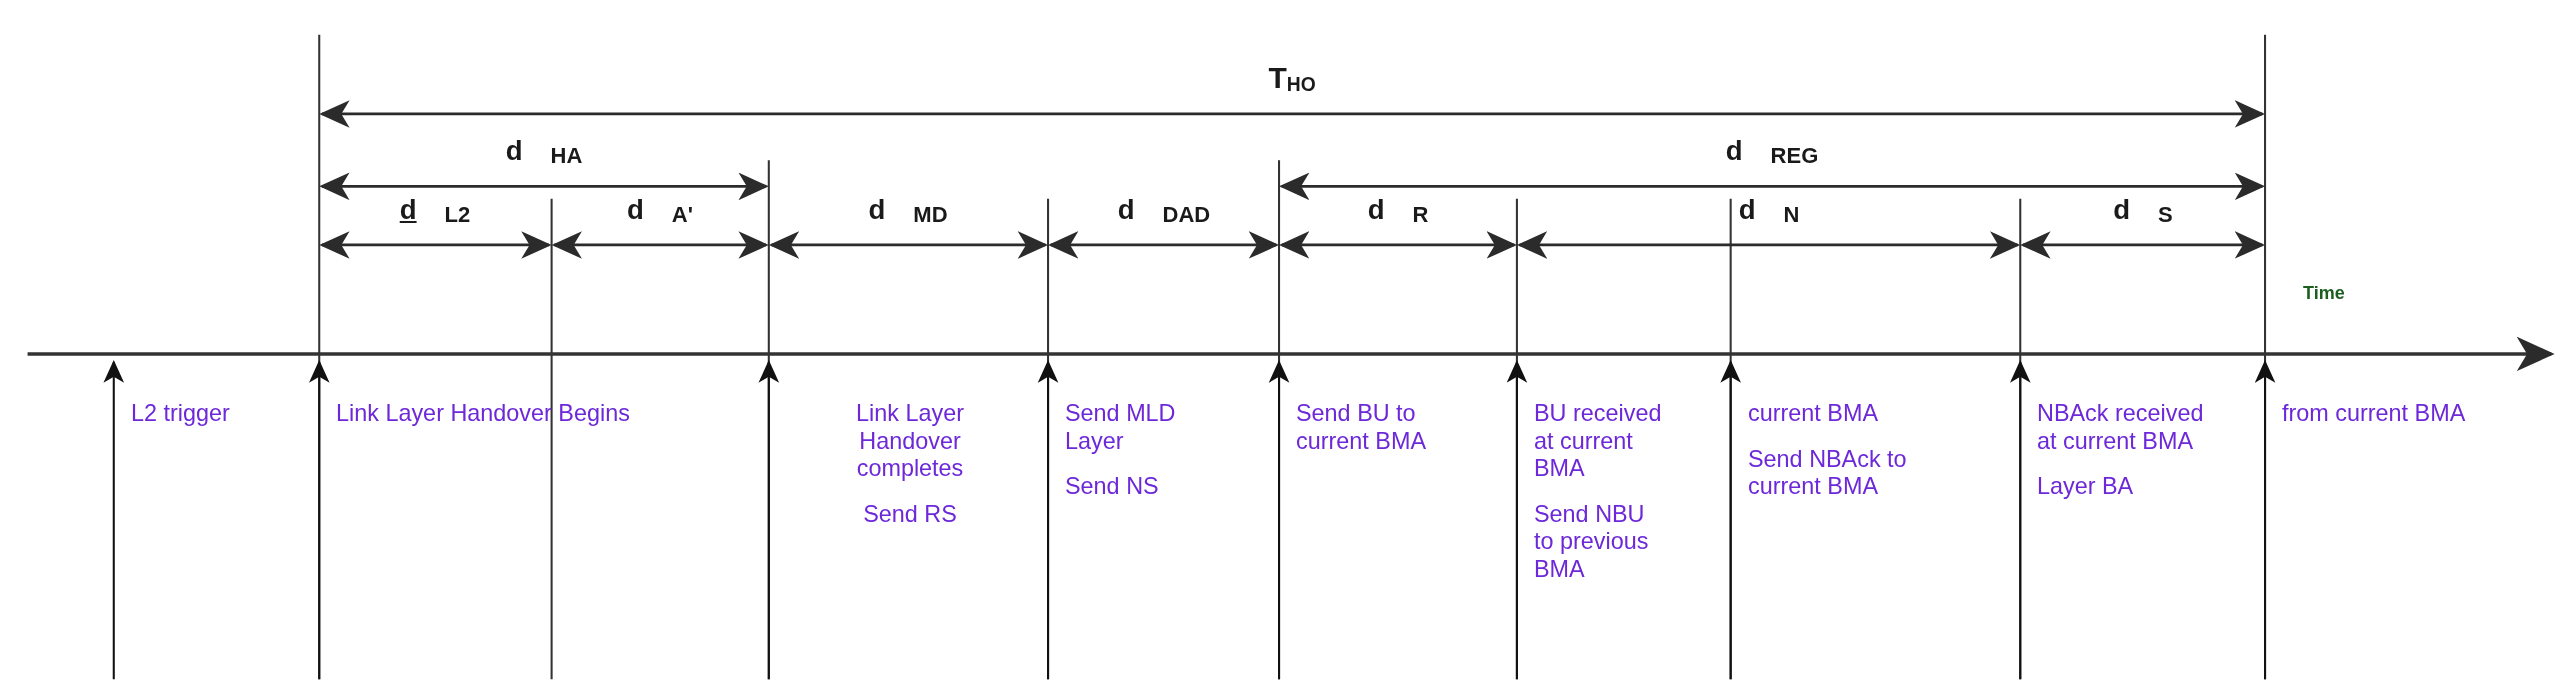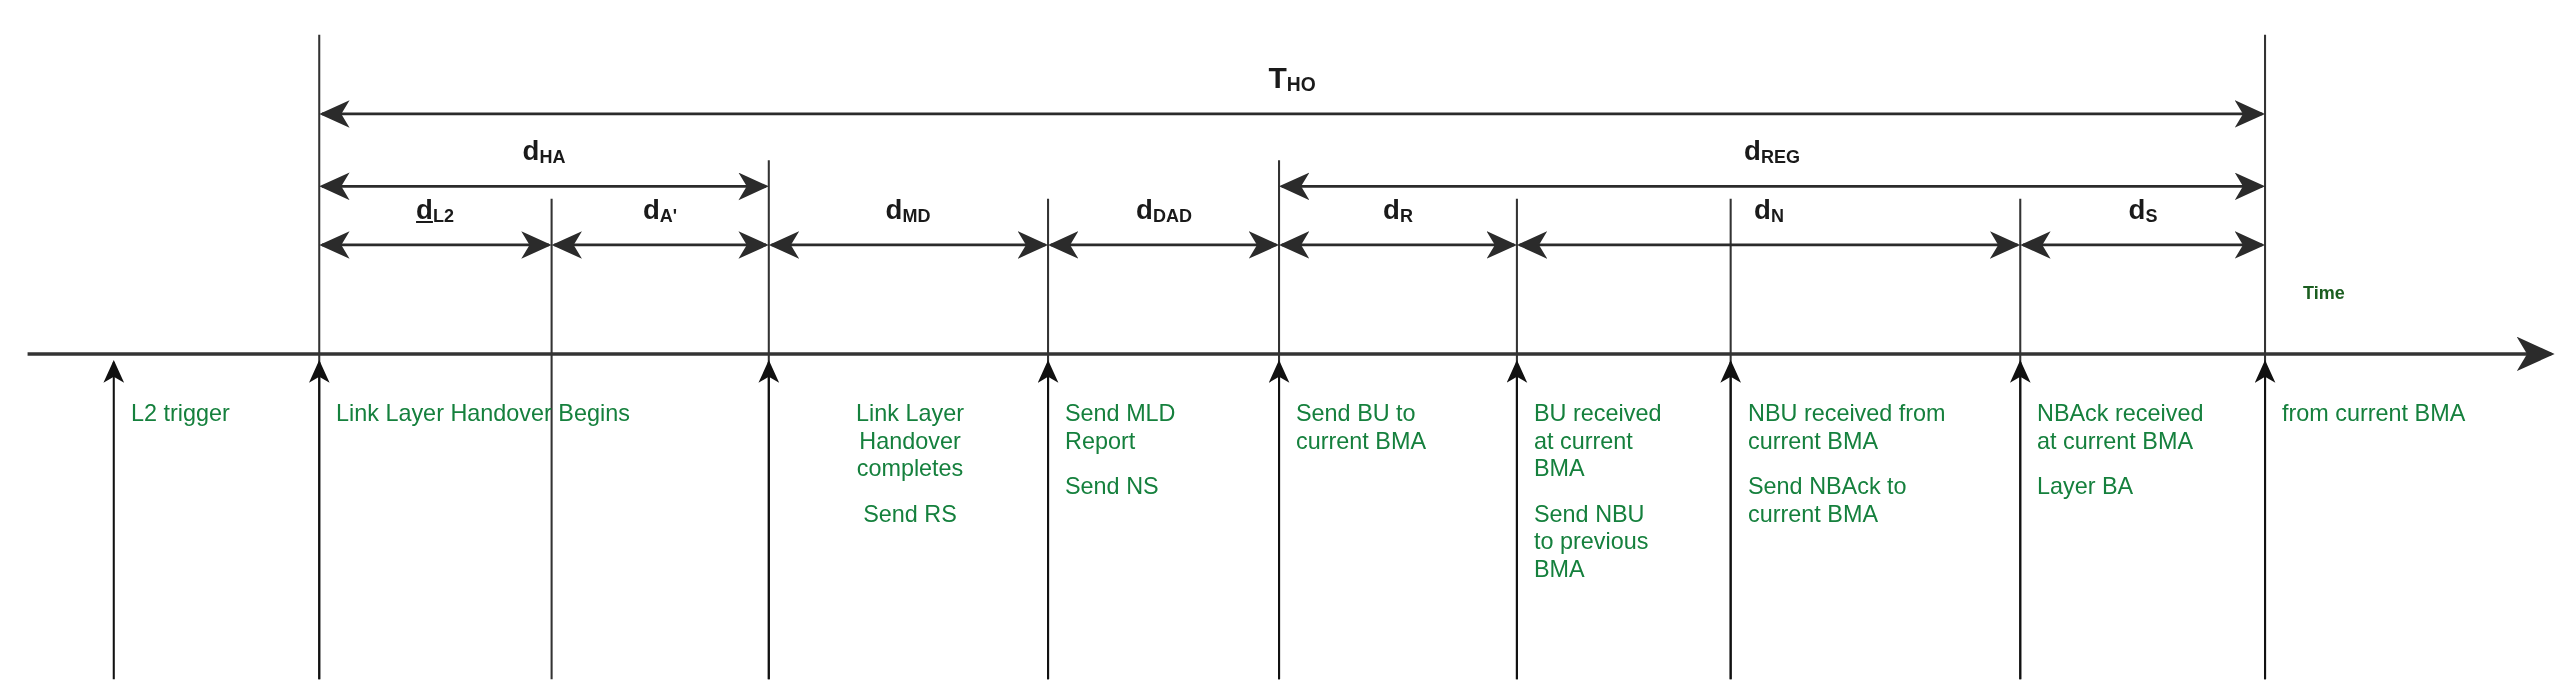--- a/index.html
+++ b/index.html
@@ -15,37 +15,37 @@
     color:#1a1a1a;
     font-family:"Liberation Sans", sans-serif;
     white-space:nowrap;
   }
   
   .dur{
     font-size:27.6px; font-weight:bold; letter-spacing:0px;
     transform:translateX(-50%);
     text-align:center;
   }
-  .dur .sub{font-size:18px; font-weight:bold; vertical-align:baseline; position:relative; top:2.8px;}
+  .dur .sub{font-size:22px; font-weight:bold; vertical-align:baseline; position:relative; top:2.8px;padding-left:28px;}
 
   .tho{
     font-size:30px; font-weight:bold;
     transform:translateX(-50%);
   }
   .tho .sub{font-size:19.3px; font-weight:bold; position:relative; top:3.4px;}
 
   .timelbl{
     font-size:18px; font-weight:bold; color:#1b5e20;
   }
 
   .event{
     position:absolute;
     font-size:23.4px;
     line-height:1.18;
-    color:#15803d;
+    color:#6d28d9;
     font-family:"Liberation Sans", sans-serif;
   }
   .event p{margin:0 0 0 0;}
   .event p.gap{margin-top:18px;}
 </style>
 </head>
 <body>
 
 <div id="stage">
   <svg id="svg-layer" xmlns="http://www.w3.org/2000/svg" viewBox="0 0 3736 990" width="2576" height="683">
@@ -119,37 +119,36 @@
         <p>Link Layer Handover Begins</p>
       </div>
       <div class="event" style="left: 786px; top: 400px; width: 248px; text-align: center;">
         <p>Link Layer</p>
         <p>Handover</p>
         <p>completes</p>
         <p class="gap">Send RS</p>
       </div>
       <div class="event" style="left: 1065px; top: 400px; width: 207px;">
         <p>Send MLD</p>
-        <p>Report</p>
+        <p>Layer</p>
         <p class="gap">Send NS</p>
       </div>
       <div class="event" style="left: 1296px; top: 400px; width: 214px;">
         <p>Send BU to</p>
         <p>current BMA</p>
       </div>
       <div class="event" style="left: 1534px; top: 400px; width: 193px;">
         <p>BU received</p>
         <p>at current</p>
         <p>BMA</p>
         <p class="gap">Send NBU</p>
         <p>to previous</p>
         <p>BMA</p>
       </div>
       <div class="event" style="left: 1748px; top: 400px; width: 269px;">
-        <p>NBU received from</p>
         <p>current BMA</p>
         <p class="gap">Send NBAck to</p>
         <p>current BMA</p>
       </div>
       <div class="event" style="left: 2037px; top: 400px; width: 224px;">
         <p>NBAck received</p>
         <p>at current BMA</p>
         <p class="gap">Layer BA</p>
       </div>
       <div class="event" style="left: 2282px; top: 400px; width: 276px;">

